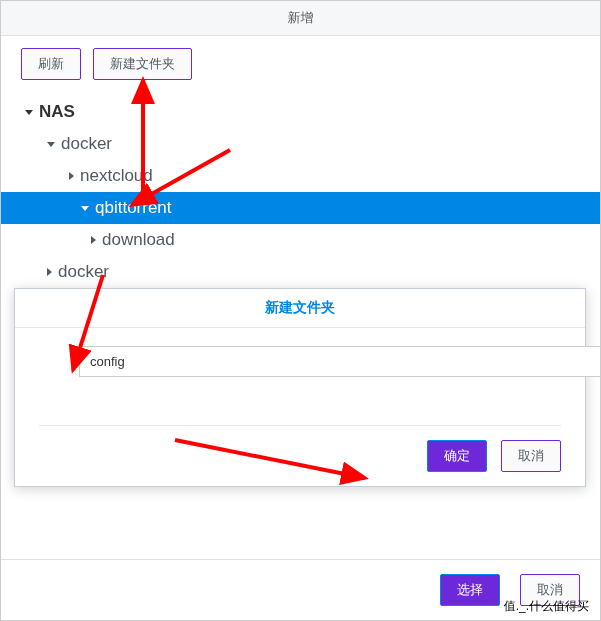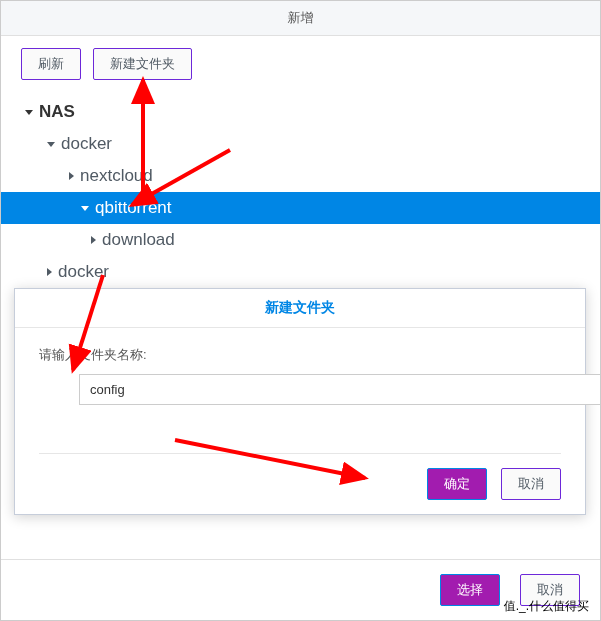--- a/index.html
+++ b/index.html
@@ -37,21 +37,21 @@
     .btn {
       border: 1px solid #6d28d9;
       background: #fafafa;
       padding: 6px 16px;
       font-size: 13px;
       color: #505a64;
       cursor: pointer;
       border-radius: 2px;
     }
     .btn-primary {
-      background: #a21caf;
+      background: #6d28d9;
       border-color: #0086E5;
       color: #fff;
     }
     .tree {
       padding: 4px 20px 10px 20px;
       flex: 1;
       overflow: auto;
     }
     .tree-node {
       display: flex;
@@ -200,21 +200,20 @@
 
   <div class="dialog-footer">
     <button class="btn btn-primary">选择</button>
     <button class="btn">取消</button>
   </div>
 </div>
 
 <div class="inner-modal">
   <div class="inner-modal-header">新建文件夹</div>
   <div class="inner-modal-body">
-    <label class="field-label">请输入文件夹名称:</label>
     <input type="text" class="text-input" value="config" style="">
   </div>
   <div class="inner-modal-divider"></div>
   <div class="inner-modal-footer">
     <button class="btn btn-primary">确定</button>
     <button class="btn">取消</button>
   </div>
 </div>
 
 <div class="watermark">值._.什么值得买</div>

